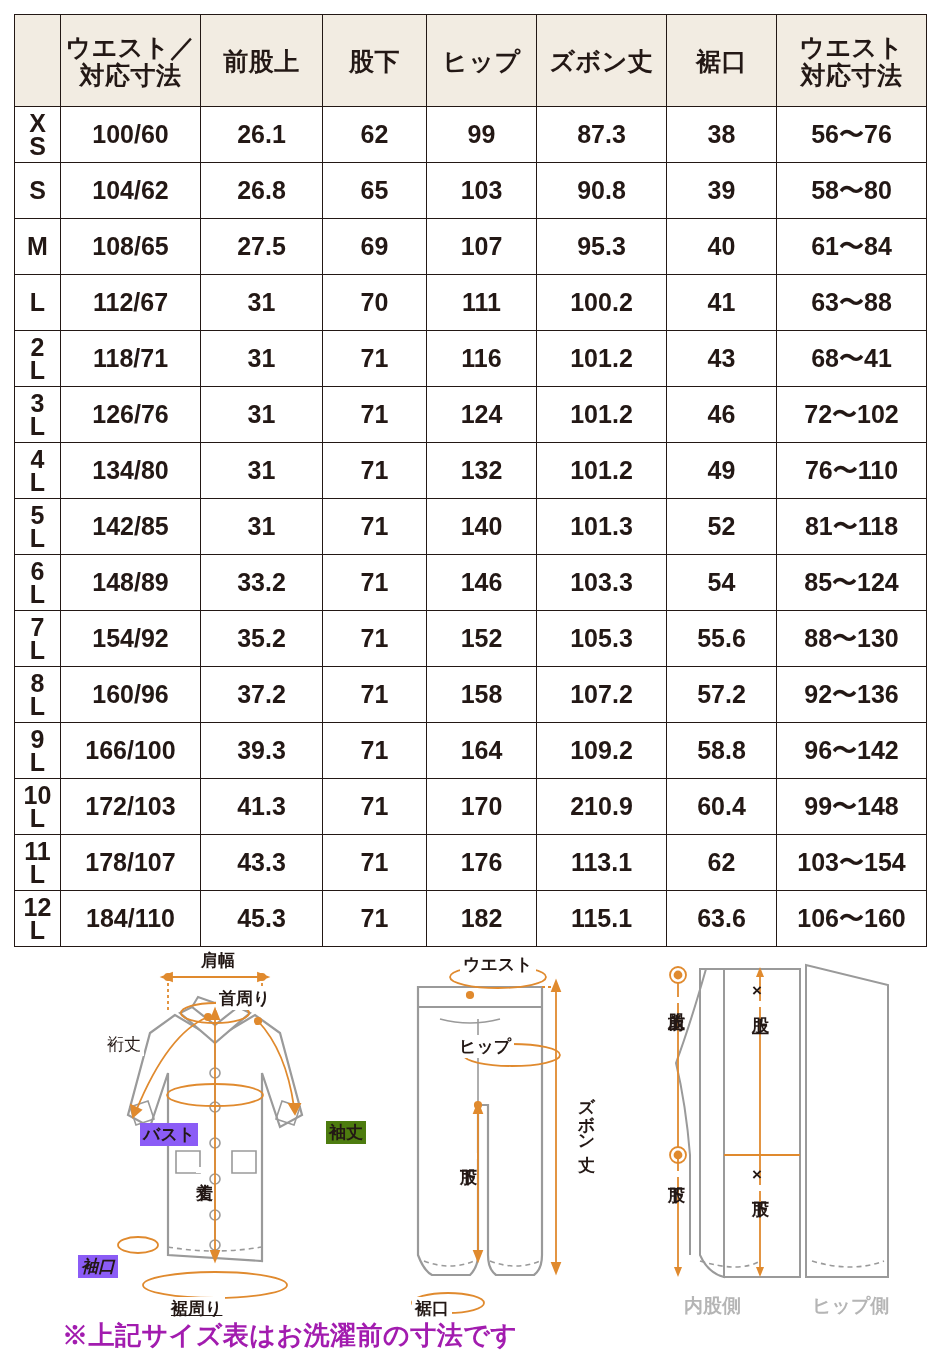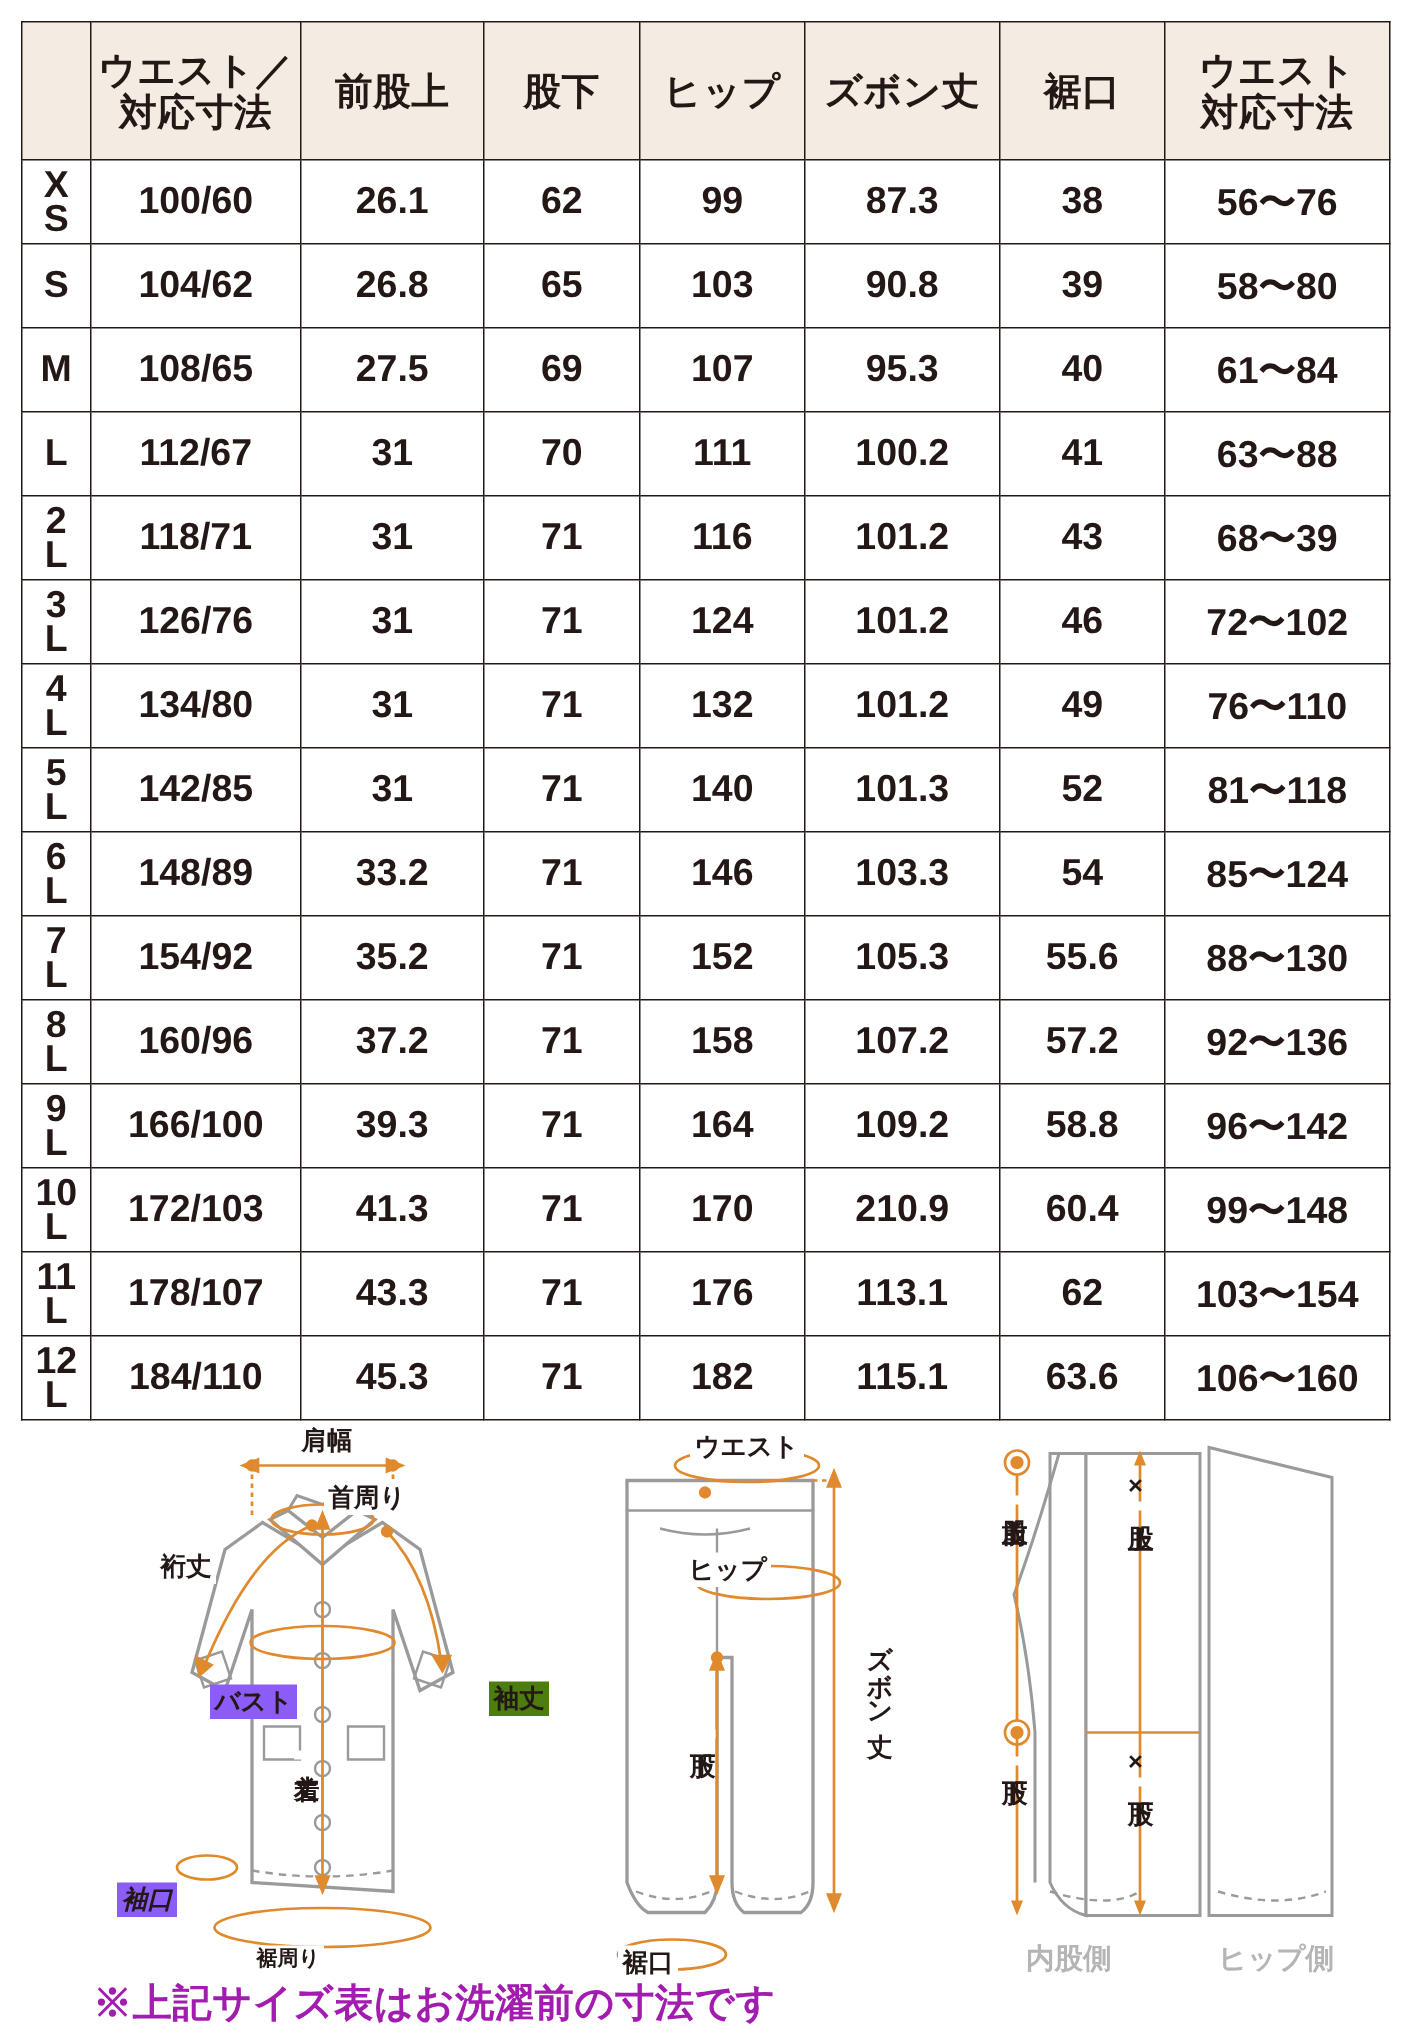--- a/index.html
+++ b/index.html
@@ -179,21 +179,21 @@
           <td class="size-label">
             <span class="stack">2</span>
             <span class="stack">L</span>
           </td>
           <td>118/71</td>
           <td>31</td>
           <td>71</td>
           <td>116</td>
           <td>101.2</td>
           <td>43</td>
-          <td>68〜39</td>
+          <td>68〜41</td>
         </tr>
         <tr>
           <td class="size-label">
             <span class="stack">3</span>
             <span class="stack">L</span>
           </td>
           <td>126/76</td>
           <td>31</td>
           <td>71</td>
           <td>124</td>
@@ -429,26 +429,26 @@
         <line x1="760" y1="18" x2="760" y2="316" stroke="#e08a2e"></line>
         <polygon points="760,12 756,22 764,22" fill="#e08a2e" stroke="none"></polygon>
         <polygon points="760,322 756,312 764,312" fill="#e08a2e" stroke="none"></polygon>
         <line x1="724" y1="200" x2="800" y2="200" stroke="#e08a2e"></line>
       </g>
     </g>
   </svg>
 
   <div style="position:absolute;left:198px;top:-6px;font-size:17px;font-weight:bold;background:#fff;padding:0 3px;">肩幅</div>
   <div style="position:absolute;left:216px;top:32px;font-size:17px;font-weight:bold;background:#fff;padding:0 3px;">首周り</div>
-  <div style="position:absolute;left:104px;top:78px;font-size:17px;font-weight:bold;background:#fff;padding:0 3px;">裄丈</div>
+  <div style="position:absolute;left:104px;top:78px;font-size:17px;font-weight:normal;background:#fff;padding:0 3px;">裄丈</div>
   <div style="position:absolute;left:140px;top:168px;font-size:17px;font-weight:bold;background:#8b5cf6;padding:0 3px;">バスト</div>
   <div style="position:absolute;left:326px;top:166px;font-size:17px;font-weight:bold;background:#4d7c0f;padding:0 3px;">袖丈</div>
   <div class="vlabel" style="position:absolute;left:196px;top:212px;font-size:17px;font-weight:bold;background:#fff;padding:3px 0;line-height:1;">着丈</div>
   <div style="position:absolute;left:78px;top:300px;font-size:17px;font-weight:bold;background:#8b5cf6;padding:0 3px;font-style:italic;">袖口</div>
-  <div style="position:absolute;left:168px;top:342px;font-size:14px;font-weight:bold;background:#fff;padding:0 3px;">裾周り</div>
+  <div style="position:absolute;left:168px;top:342px;font-size:17px;font-weight:bold;background:#fff;padding:0 3px;text-decoration:underline;">裾周り</div>
 
   <div style="position:absolute;left:460px;top:-2px;font-size:17px;font-weight:bold;background:#fff;padding:0 3px;">ウエスト</div>
   <div style="position:absolute;left:456px;top:80px;font-size:17px;font-weight:bold;background:#fff;padding:0 3px;">ヒップ</div>
   <div class="vlabel" style="position:absolute;left:460px;top:198px;font-size:17px;font-weight:bold;background:#fff;padding:3px 0;line-height:1;">股下</div>
   <div class="vlabel" style="position:absolute;left:578px;top:126px;font-size:17px;font-weight:bold;background:#fff;padding:3px 0;line-height:1;">ズボン丈</div>
   <div style="position:absolute;left:412px;top:342px;font-size:17px;font-weight:bold;background:#fff;padding:0 3px;">裾口</div>
 
   <div class="vlabel" style="position:absolute;left:668px;top:42px;font-size:17px;font-weight:bold;background:#fff;padding:3px 0;line-height:1;">前股上</div>
   <div style="position:absolute;left:752px;top:26px;font-size:17px;font-weight:bold;color:#231815;">×</div>
   <div class="vlabel" style="position:absolute;left:752px;top:46px;font-size:17px;font-weight:bold;background:#fff;padding:3px 0;line-height:1;">股上</div>

